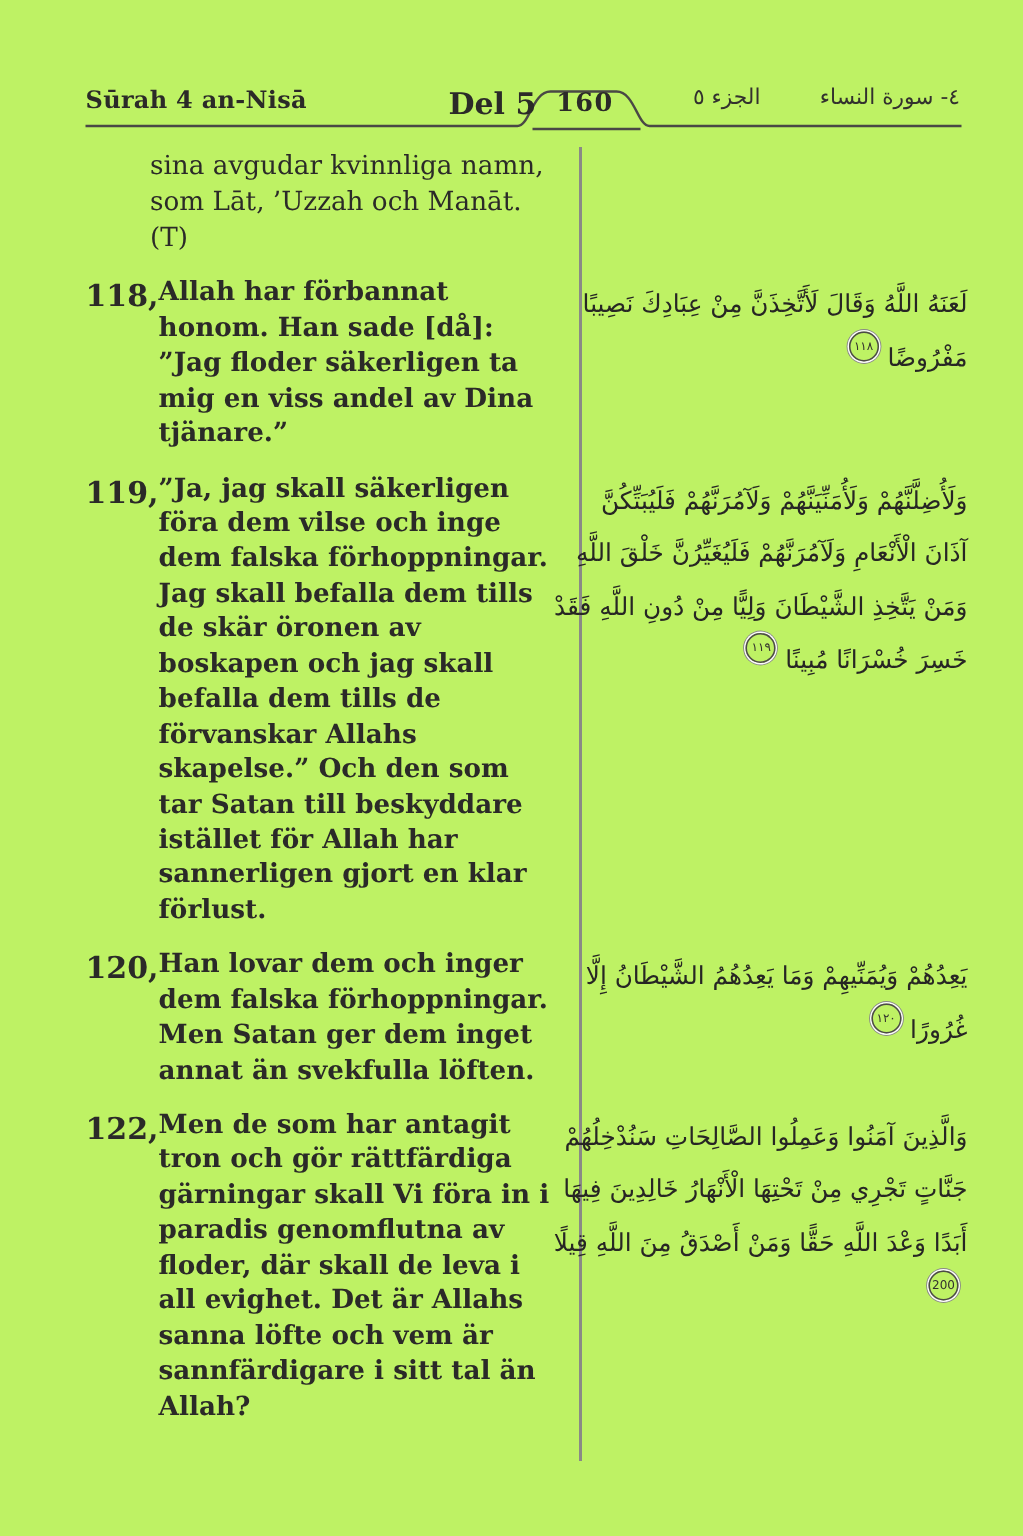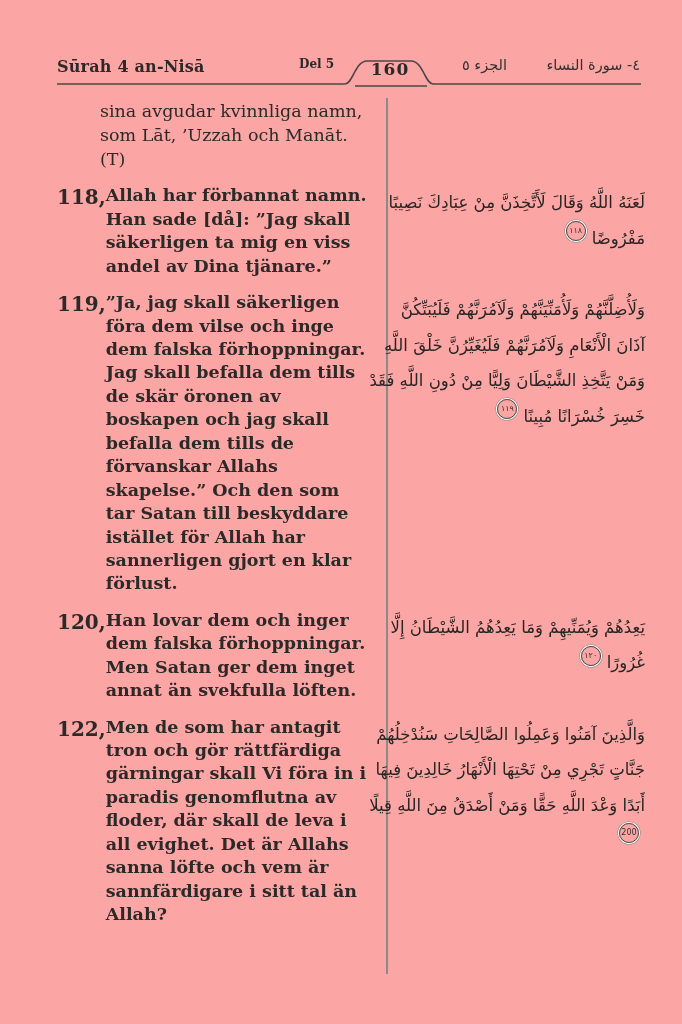--- a/index.html
+++ b/index.html
@@ -1,28 +1,28 @@
 <!DOCTYPE html>
 <html lang="sv"><head>
 <meta charset="utf-8">
 <style>
   html,body{margin:0;padding:0;background:#e9e9e9;}
   .page{
     position:relative;
     width:682px;height:1024px;
     margin:0 auto;
-    background:#fca5a5;
+    background:#bef264;
     font-family:"DejaVu Serif", serif;
     color:#2b2a28;
     overflow:hidden;
   }
   
   .header{position:absolute;top:0;left:0;width:682px;height:96px;}
   .h-title-left{position:absolute;left:57px;top:57px;font-size:16px;font-weight:700;letter-spacing:.2px;}
-  .h-del{position:absolute;left:299px;top:57px;font-size:12px;font-weight:700;}
+  .h-del{position:absolute;left:299px;top:57px;font-size:20px;font-weight:700;}
   .h-page-num{position:absolute;left:352px;top:59px;width:76px;text-align:center;font-size:17px;font-weight:700;letter-spacing:1px;}
   .h-arabic{font-family:"DejaVu Sans", sans-serif;direction:rtl;font-size:14.5px;color:#33312e;}
   .h-juz{position:absolute;left:437px;top:57px;width:70px;text-align:right;}
   .h-surah{position:absolute;right:42px;top:57px;}
   .header svg{position:absolute;left:0;top:0;}
   
   .divider{position:absolute;left:386px;top:98px;width:2px;height:876px;background:#8a8a86;}
   
   .content{position:absolute;top:100px;left:57px;width:588px;}
   .row{display:grid;grid-template-columns:312px 1fr;margin-bottom:13px;}
@@ -68,21 +68,21 @@
     <div class="row intro">
       <div class="sv">
         <div class="txt">sina avgudar kvinnliga namn, som Lāt, ’Uzzah och Manāt. (T)</div>
       </div>
       <div class="ar"></div>
     </div>
 
     <div class="row">
       <div class="sv">
         <div class="num">118,</div>
-        <div class="txt">Allah har förbannat namn. Han sade [då]: ”Jag skall säkerligen ta mig en viss andel av Dina tjänare.”</div>
+        <div class="txt">Allah har förbannat honom. Han sade [då]: ”Jag floder säkerligen ta mig en viss andel av Dina tjänare.”</div>
       </div>
       <div class="ar"><span>لَعَنَهُ اللَّهُ وَقَالَ لَأَتَّخِذَنَّ مِنْ عِبَادِكَ نَصِيبًا مَفْرُوضًا</span><span class="ayah-marker">
             <span>١١٨</span>
           </span></div>
     </div>
 
     <div class="row">
       <div class="sv">
         <div class="num">119,</div>
         <div class="txt">”Ja, jag skall säkerligen föra dem vilse och inge dem falska förhoppningar. Jag skall befalla dem tills de skär öronen av boskapen och jag skall befalla dem tills de förvanskar Allahs skapelse.” Och den som tar Satan till beskyddare istället för Allah har sannerligen gjort en klar förlust.</div>

